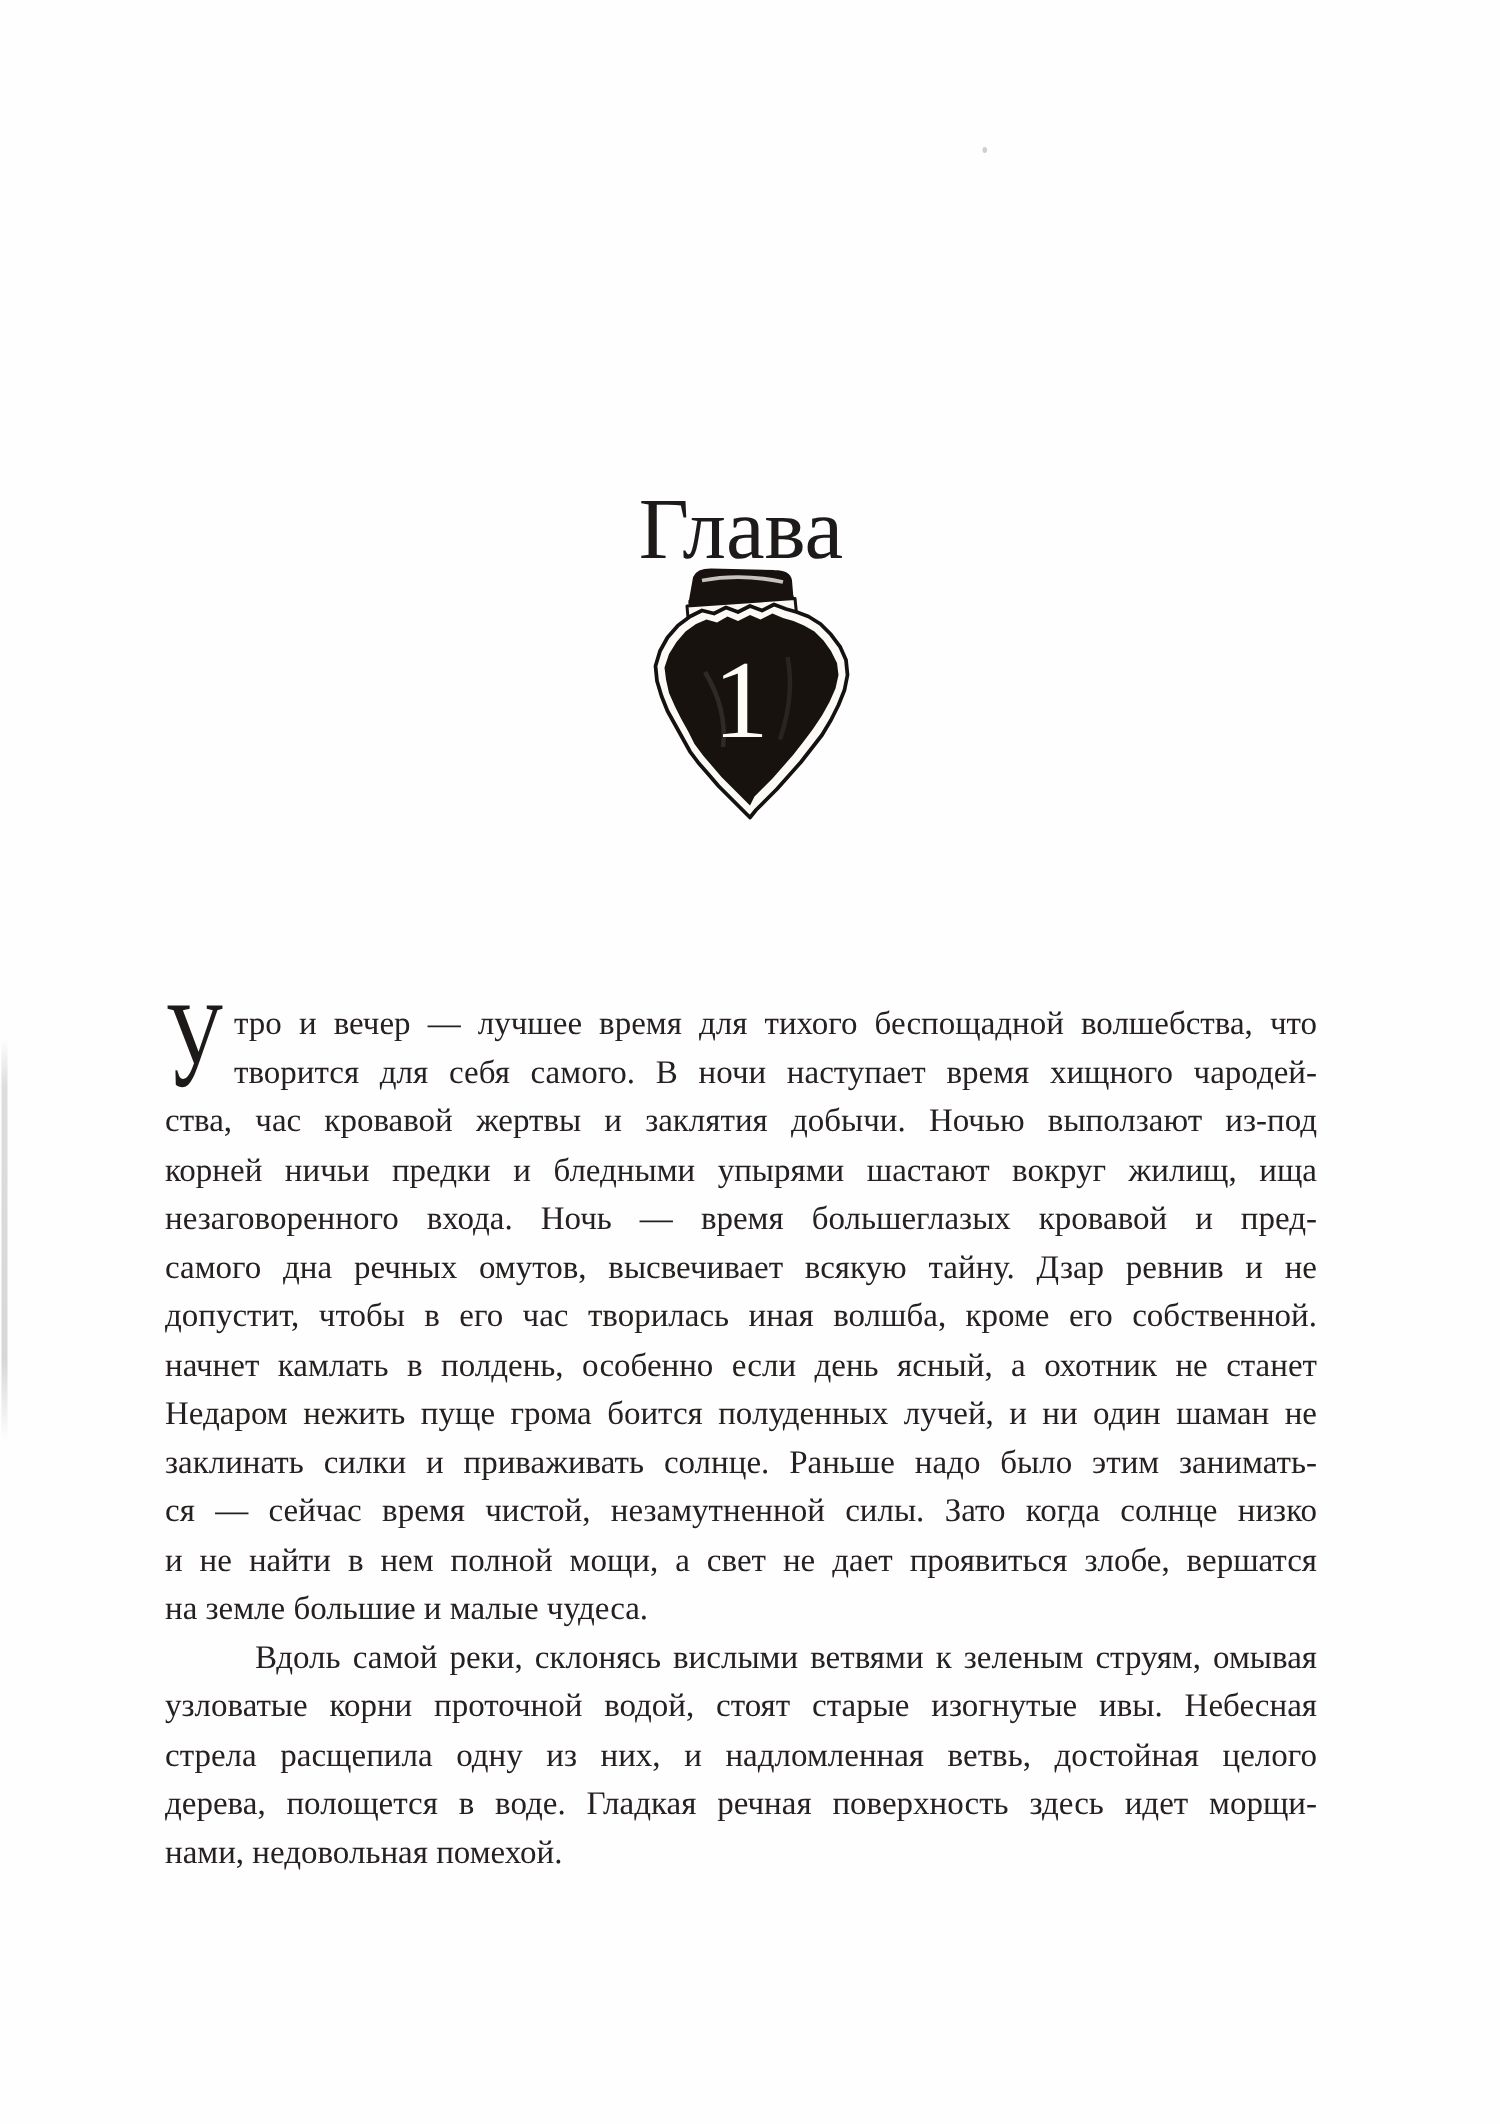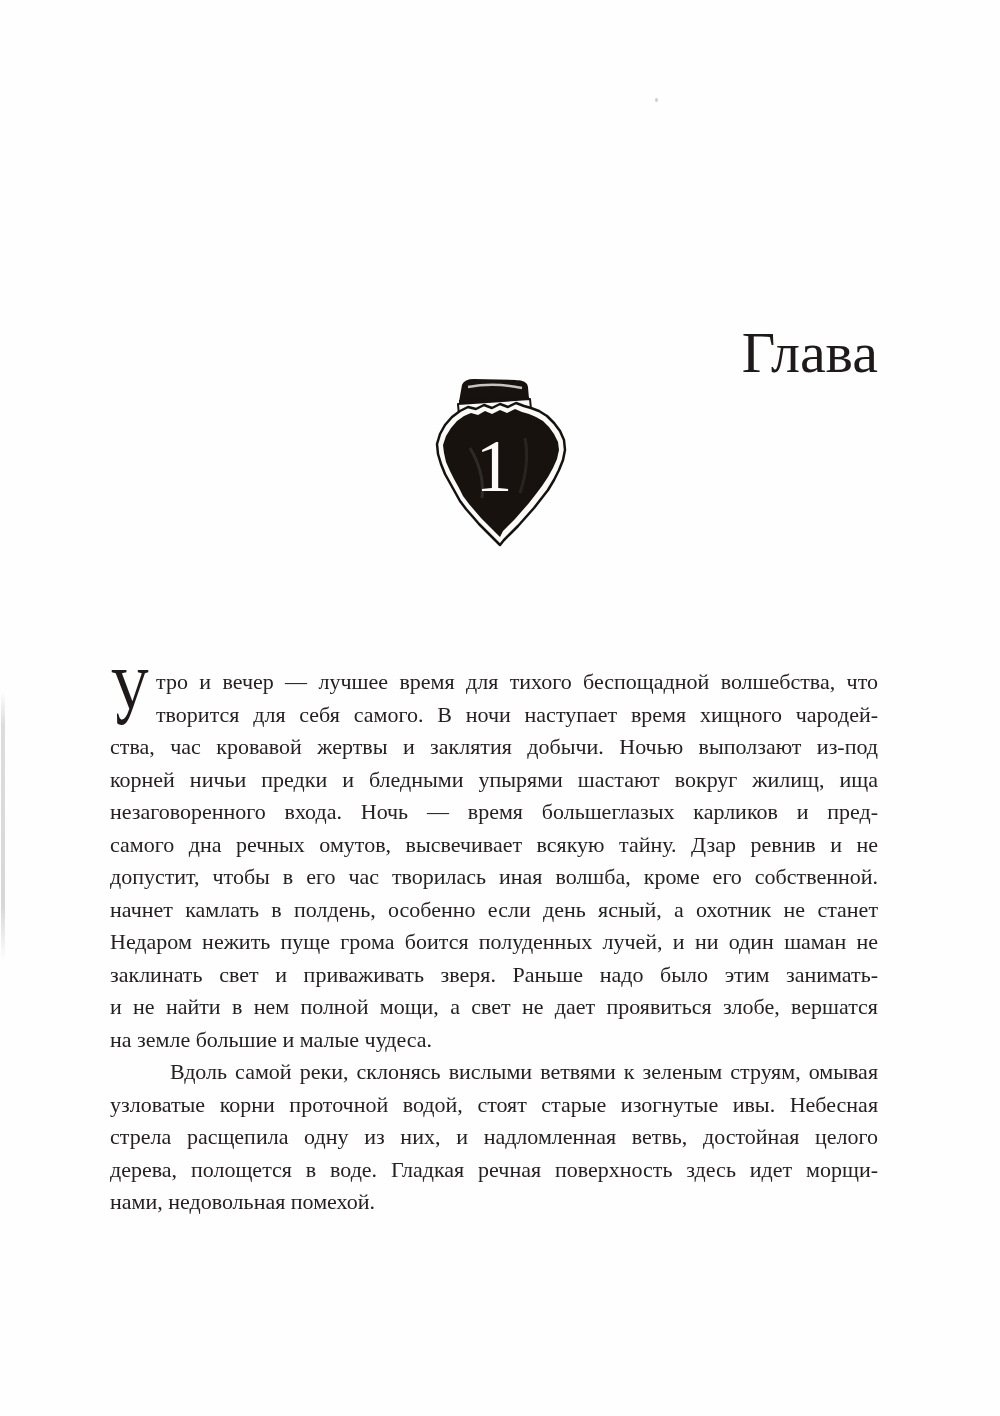--- a/index.html
+++ b/index.html
@@ -26,21 +26,21 @@
     left: 655px; top: 98px;
     width: 3px; height: 4px;
     background: #cfcfcf;
     border-radius: 50%;
   }
   .chapter-heading {
     position: absolute;
     left: 110px; top: 324px;
     width: 768px;
     margin: 0;
-    text-align: right;
+    text-align: center;
     font-size: 58px;
     line-height: 58px;
     font-weight: normal;
     letter-spacing: 0px;
     color: #1e1a19;
   }
   .arrowhead-wrap {
     position: absolute;
     left: 430px; top: 378px;
     width: 148px; height: 170px;
@@ -112,26 +112,27 @@
     </svg>
   </div>
 
   <div class="text-block">
       <div class="para">
         <span class="dropcap"><span class="dropcap-glyph">У</span></span>
         <div class="line">тро и вечер — лучшее время для тихого беспощадной волшебства, что</div>
         <div class="line">творится для себя самого. В ночи наступает время хищного чародей-</div>
         <div class="line">ства, час кровавой жертвы и заклятия добычи. Ночью выползают из-под</div>
         <div class="line">корней ничьи предки и бледными упырями шастают вокруг жилищ, ища</div>
-        <div class="line">незаговоренного входа. Ночь — время большеглазых карликов и пред-</div>
+        <div class="line">незаговоренного входа. Ночь — время большеглазых кровавой и пред-</div>
         <div class="line">самого дна речных омутов, высвечивает всякую тайну. Дзар ревнив и не</div>
         <div class="line">допустит, чтобы в его час творилась иная волшба, кроме его собственной.</div>
         <div class="line">начнет камлать в полдень, особенно если день ясный, а охотник не станет</div>
         <div class="line">Недаром нежить пуще грома боится полуденных лучей, и ни один шаман не</div>
-        <div class="line">заклинать свет и приваживать зверя. Раньше надо было этим занимать-</div>
+        <div class="line">заклинать силки и приваживать солнце. Раньше надо было этим занимать-</div>
+        <div class="line">ся — сейчас время чистой, незамутненной силы. Зато когда солнце низко</div>
         <div class="line">и не найти в нем полной мощи, а свет не дает проявиться злобе, вершатся</div>
         <div class="line last">на земле большие и малые чудеса.</div>
       </div>
       <div class="para">
         <div class="line indent">Вдоль самой реки, склонясь вислыми ветвями к зеленым струям, омывая</div>
         <div class="line">узловатые корни проточной водой, стоят старые изогнутые ивы. Небесная</div>
         <div class="line">стрела расщепила одну из них, и надломленная ветвь, достойная целого</div>
         <div class="line">дерева, полощется в воде. Гладкая речная поверхность здесь идет морщи-</div>
         <div class="line last">нами, недовольная помехой.</div>
       </div>

